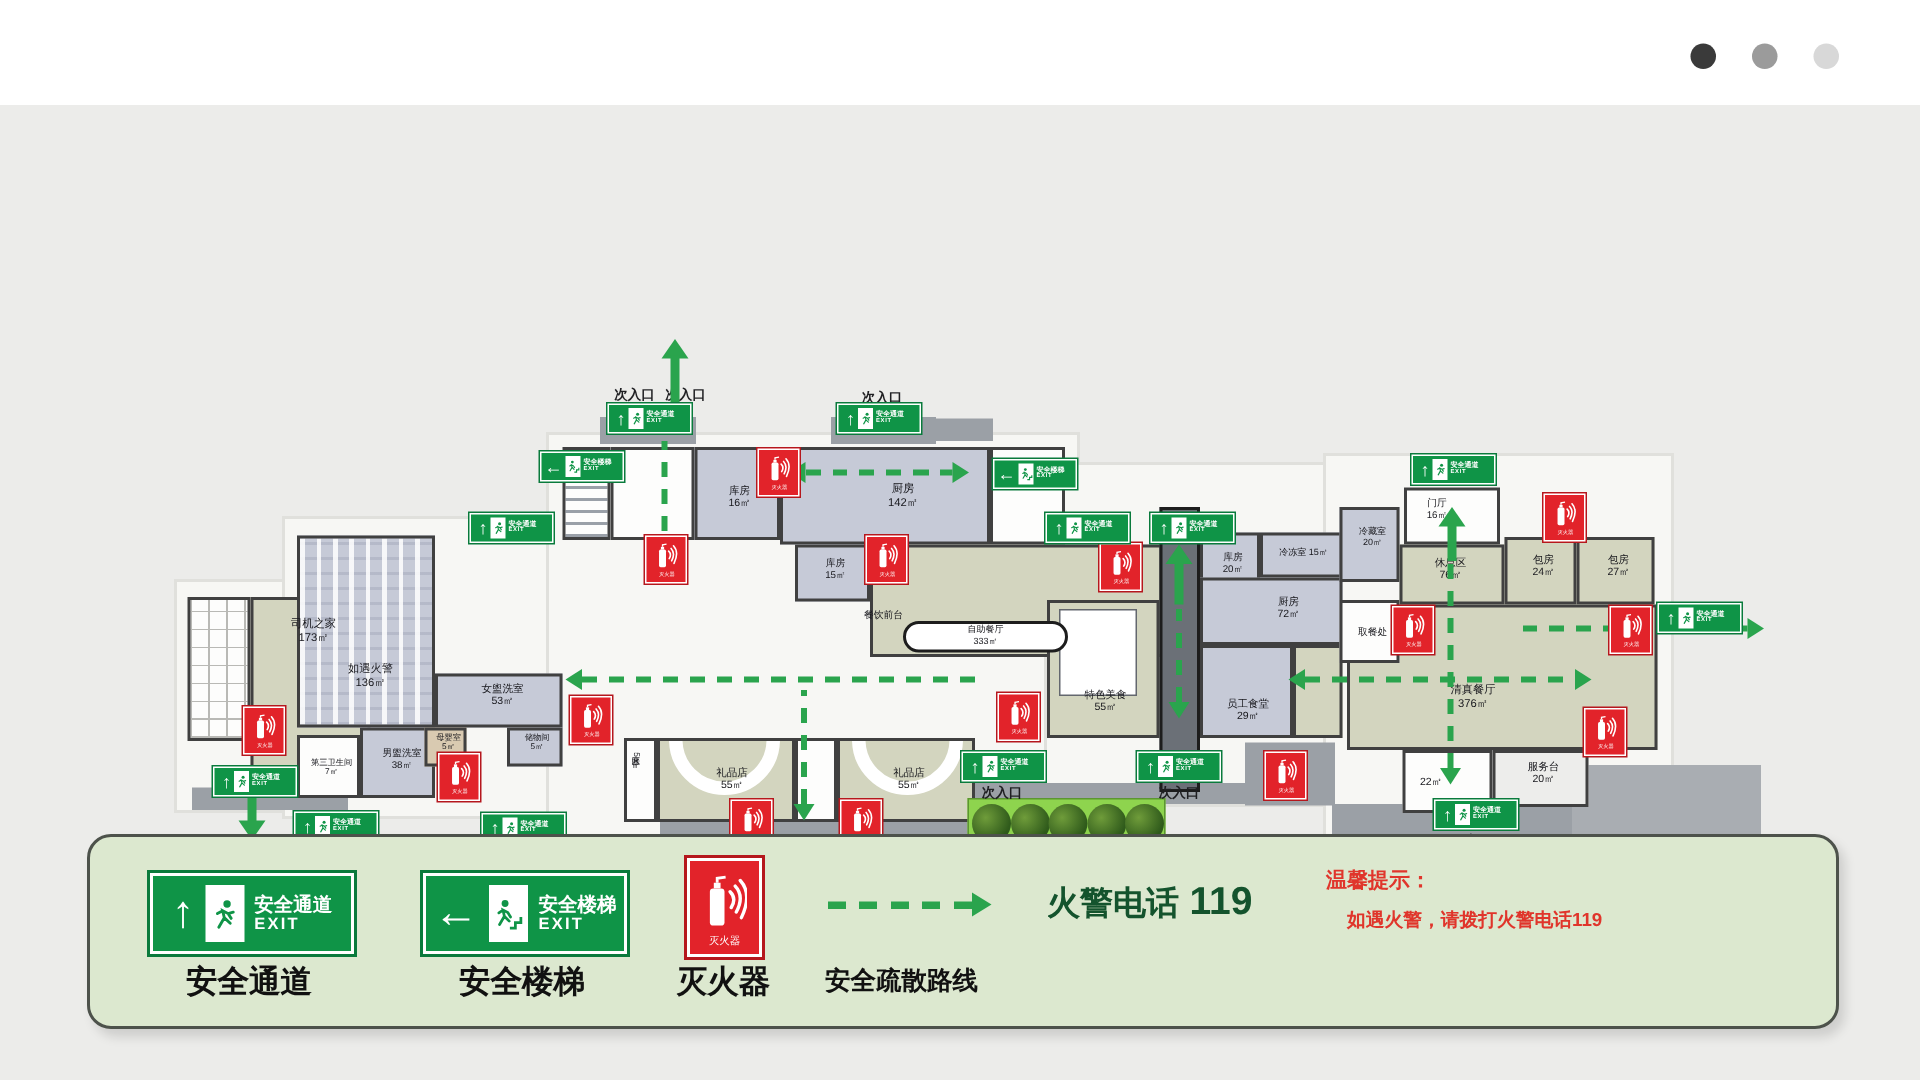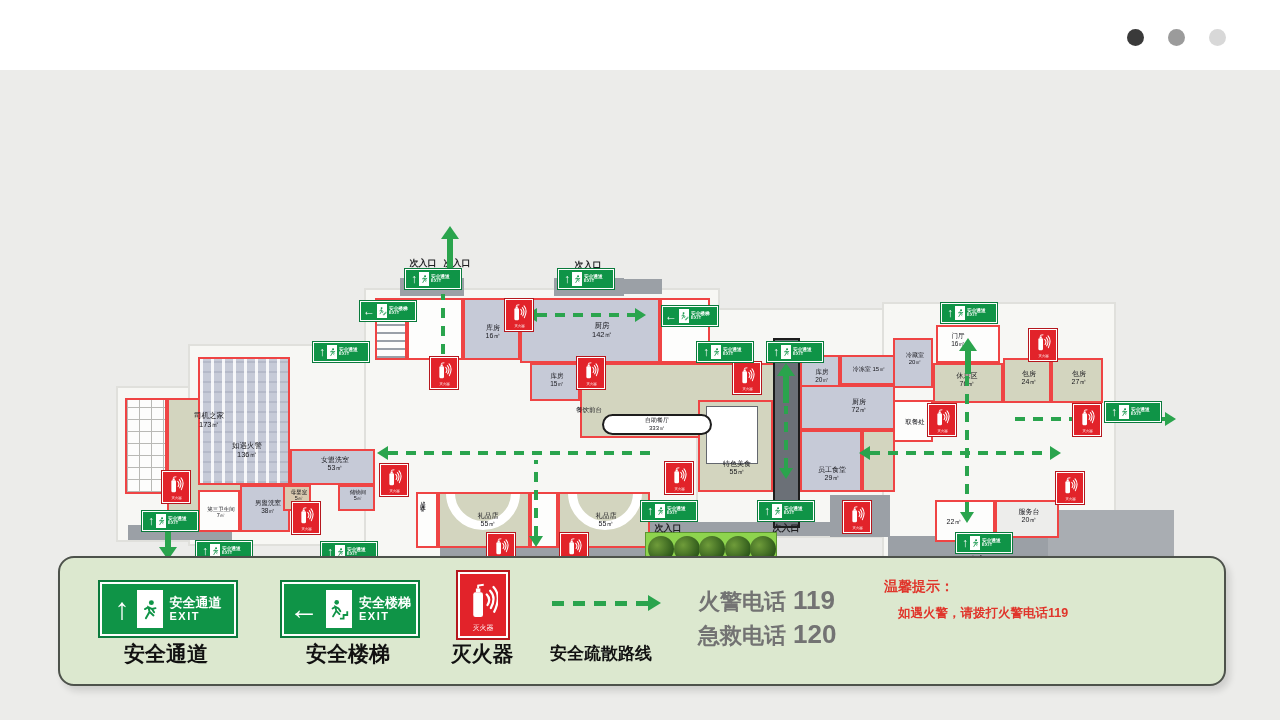--- a/index.html
+++ b/index.html
@@ -12,21 +12,21 @@
   .sep{color:#9a9a9a;font-size:17px;margin:0 9px;}
   .ptitle{color:#262626;font-weight:bold;font-size:18px;letter-spacing:.5px;}
   .dots{position:absolute;right:54px;top:29px;display:flex;gap:24px;}
   .dot{width:17px;height:17px;border-radius:50%;}
   
   #plan{position:absolute;left:0;top:70px;width:1280px;height:650px;z-index:1;}
   #plan *{box-sizing:border-box;}
   #plan > div{position:absolute;}
   .sil{background:#f7f7f4;box-shadow:0 0 0 2px #e0e0dc;}
   .plat{background:#9ba0a6;}
-  .room{border:2px solid #ef4444;overflow:hidden;}
+  .room{border:2px solid #404040;overflow:hidden;}
   .fG{background:#d3d5bf;} .fB{background:#c6cad7;} .fW{background:#fdfdfc;}
   .fW2{background:#ededeb;} .fT{background:#d9cab1;}
   .pat-stall{background-image:repeating-linear-gradient(90deg,rgba(255,255,255,.85) 0 3px,transparent 3px 11px),
              repeating-linear-gradient(0deg,rgba(104,110,136,.18) 0 2px,transparent 2px 10px);}
   .pat-grid{background-image:repeating-linear-gradient(0deg,#b9b9b5 0 1px,transparent 1px 12px),
             repeating-linear-gradient(90deg,#b9b9b5 0 1px,transparent 1px 12px);}
   .pat-stair{background-image:repeating-linear-gradient(0deg,#9aa0a8 0 2px,transparent 2px 8px);}
   .corr{background:#6b7077;border:2px solid #1d1d1d;}
   .innerw{position:absolute;left:6px;top:4px;width:52px;height:58px;background:#fff;border:1.5px solid #63676e;}
   .arc{position:absolute;top:-38px;left:6px;width:74px;height:74px;border:9px solid #fff;border-radius:50%;}
@@ -74,21 +74,21 @@
   .lfig svg{width:22px;height:33px;display:block;}
   .lst{display:flex;flex-direction:column;color:#fff;font-weight:bold;line-height:1.2;}
   .lst b{font-size:13px;} .lst i{font-size:11px;font-style:normal;letter-spacing:1.5px;}
   .lext{width:46px;height:62px;background:#e2232a;border:2px solid #fff;box-shadow:0 0 0 2px #b5171d;
         display:flex;flex-direction:column;align-items:center;justify-content:center;}
   .lext svg{width:30px;height:44px;display:block;}
   .lextt{font-size:7px;color:#fff;line-height:1;}
   .llab{font-weight:bold;color:#111;text-align:center;}
   .ldash{width:96px;height:5px;background:repeating-linear-gradient(90deg,#2aa44d 0 12px,transparent 12px 21px);}
   .ldtri{width:0;height:0;border-top:8px solid transparent;border-bottom:8px solid transparent;border-left:13px solid #2aa44d;}
-  .phone{font-size:22px;font-weight:bold;color:#737373;line-height:33px;white-space:nowrap;}
+  .phone{font-size:22px;font-weight:bold;color:#14532d;line-height:33px;white-space:nowrap;}
   .phone b{font-size:26px;margin-left:7px;}
   .tips{color:#e0352b;}
   .tips-title{font-size:14px;font-weight:bold;}
   .tip{font-size:12.5px;font-weight:bold;margin-top:9px;padding-left:14px;white-space:nowrap;}
 </style>
 </head>
 <body>
 
 <header class="topbar">
   <div class="dots" id="slide-dots">
@@ -219,20 +219,26 @@
         <div>72㎡</div>
       </div>
     </div>
     <div class="room fB" style="left: 800px; top: 360px; width: 62px; height: 62px;">
       <div class="rlab" style="left: 30px; top: 34px; font-size: 7px;">
         <div>员工食堂</div>
         <div>29㎡</div>
       </div>
     </div>
     <div class="room fG" style="left: 862px; top: 360px; width: 33px; height: 62px;"></div>
+    <div class="room fG" style="left: 898px; top: 333px; width: 207px; height: 97px;">
+      <div class="rlab" style="left: 82px; top: 51px; font-size: 7.5px;">
+        <div>清真餐厅</div>
+        <div>376㎡</div>
+      </div>
+    </div>
     <div class="room fW" style="left: 893px; top: 330px; width: 40px; height: 42px;">
       <div class="rlab" style="left: 20px; top: 16px; font-size: 6.5px;">取餐处</div>
     </div>
     <div class="room fB" style="left: 893px; top: 268px; width: 40px; height: 50px;">
       <div class="rlab" style="left: 20px; top: 12px; font-size: 6px;">
         <div>冷藏室</div>
         <div>20㎡</div>
       </div>
     </div>
     <div class="room fW" style="left: 936px; top: 255px; width: 64px; height: 38px;">
@@ -708,20 +714,19 @@
     <span class="lextt">灭火器</span>
   </div>
   <div class="llab" style="left:380px;width:84px;top:82px;font-size:21px;">灭火器</div>
 
   <div class="ldash" style="left:492px;top:43px;"></div>
   <div class="ldtri" style="left:588px;top:37px;"></div>
   <div class="llab" style="left:478px;width:126px;top:84px;font-size:17px;">安全疏散路线</div>
 
   <div style="left:638px;top:26px;">
     <div class="phone"><span>火警电话</span><b>119</b></div>
-    <div class="phone"><span>急救电话</span><b>120</b></div>
   </div>
 
   <div class="tips" style="left:824px;top:20px;width:352px;">
     <div class="tips-title">温馨提示：</div>
     <div class="tip">如遇火警，请拨打火警电话119</div>
   </div>
 </section>
 
 </body></html>

